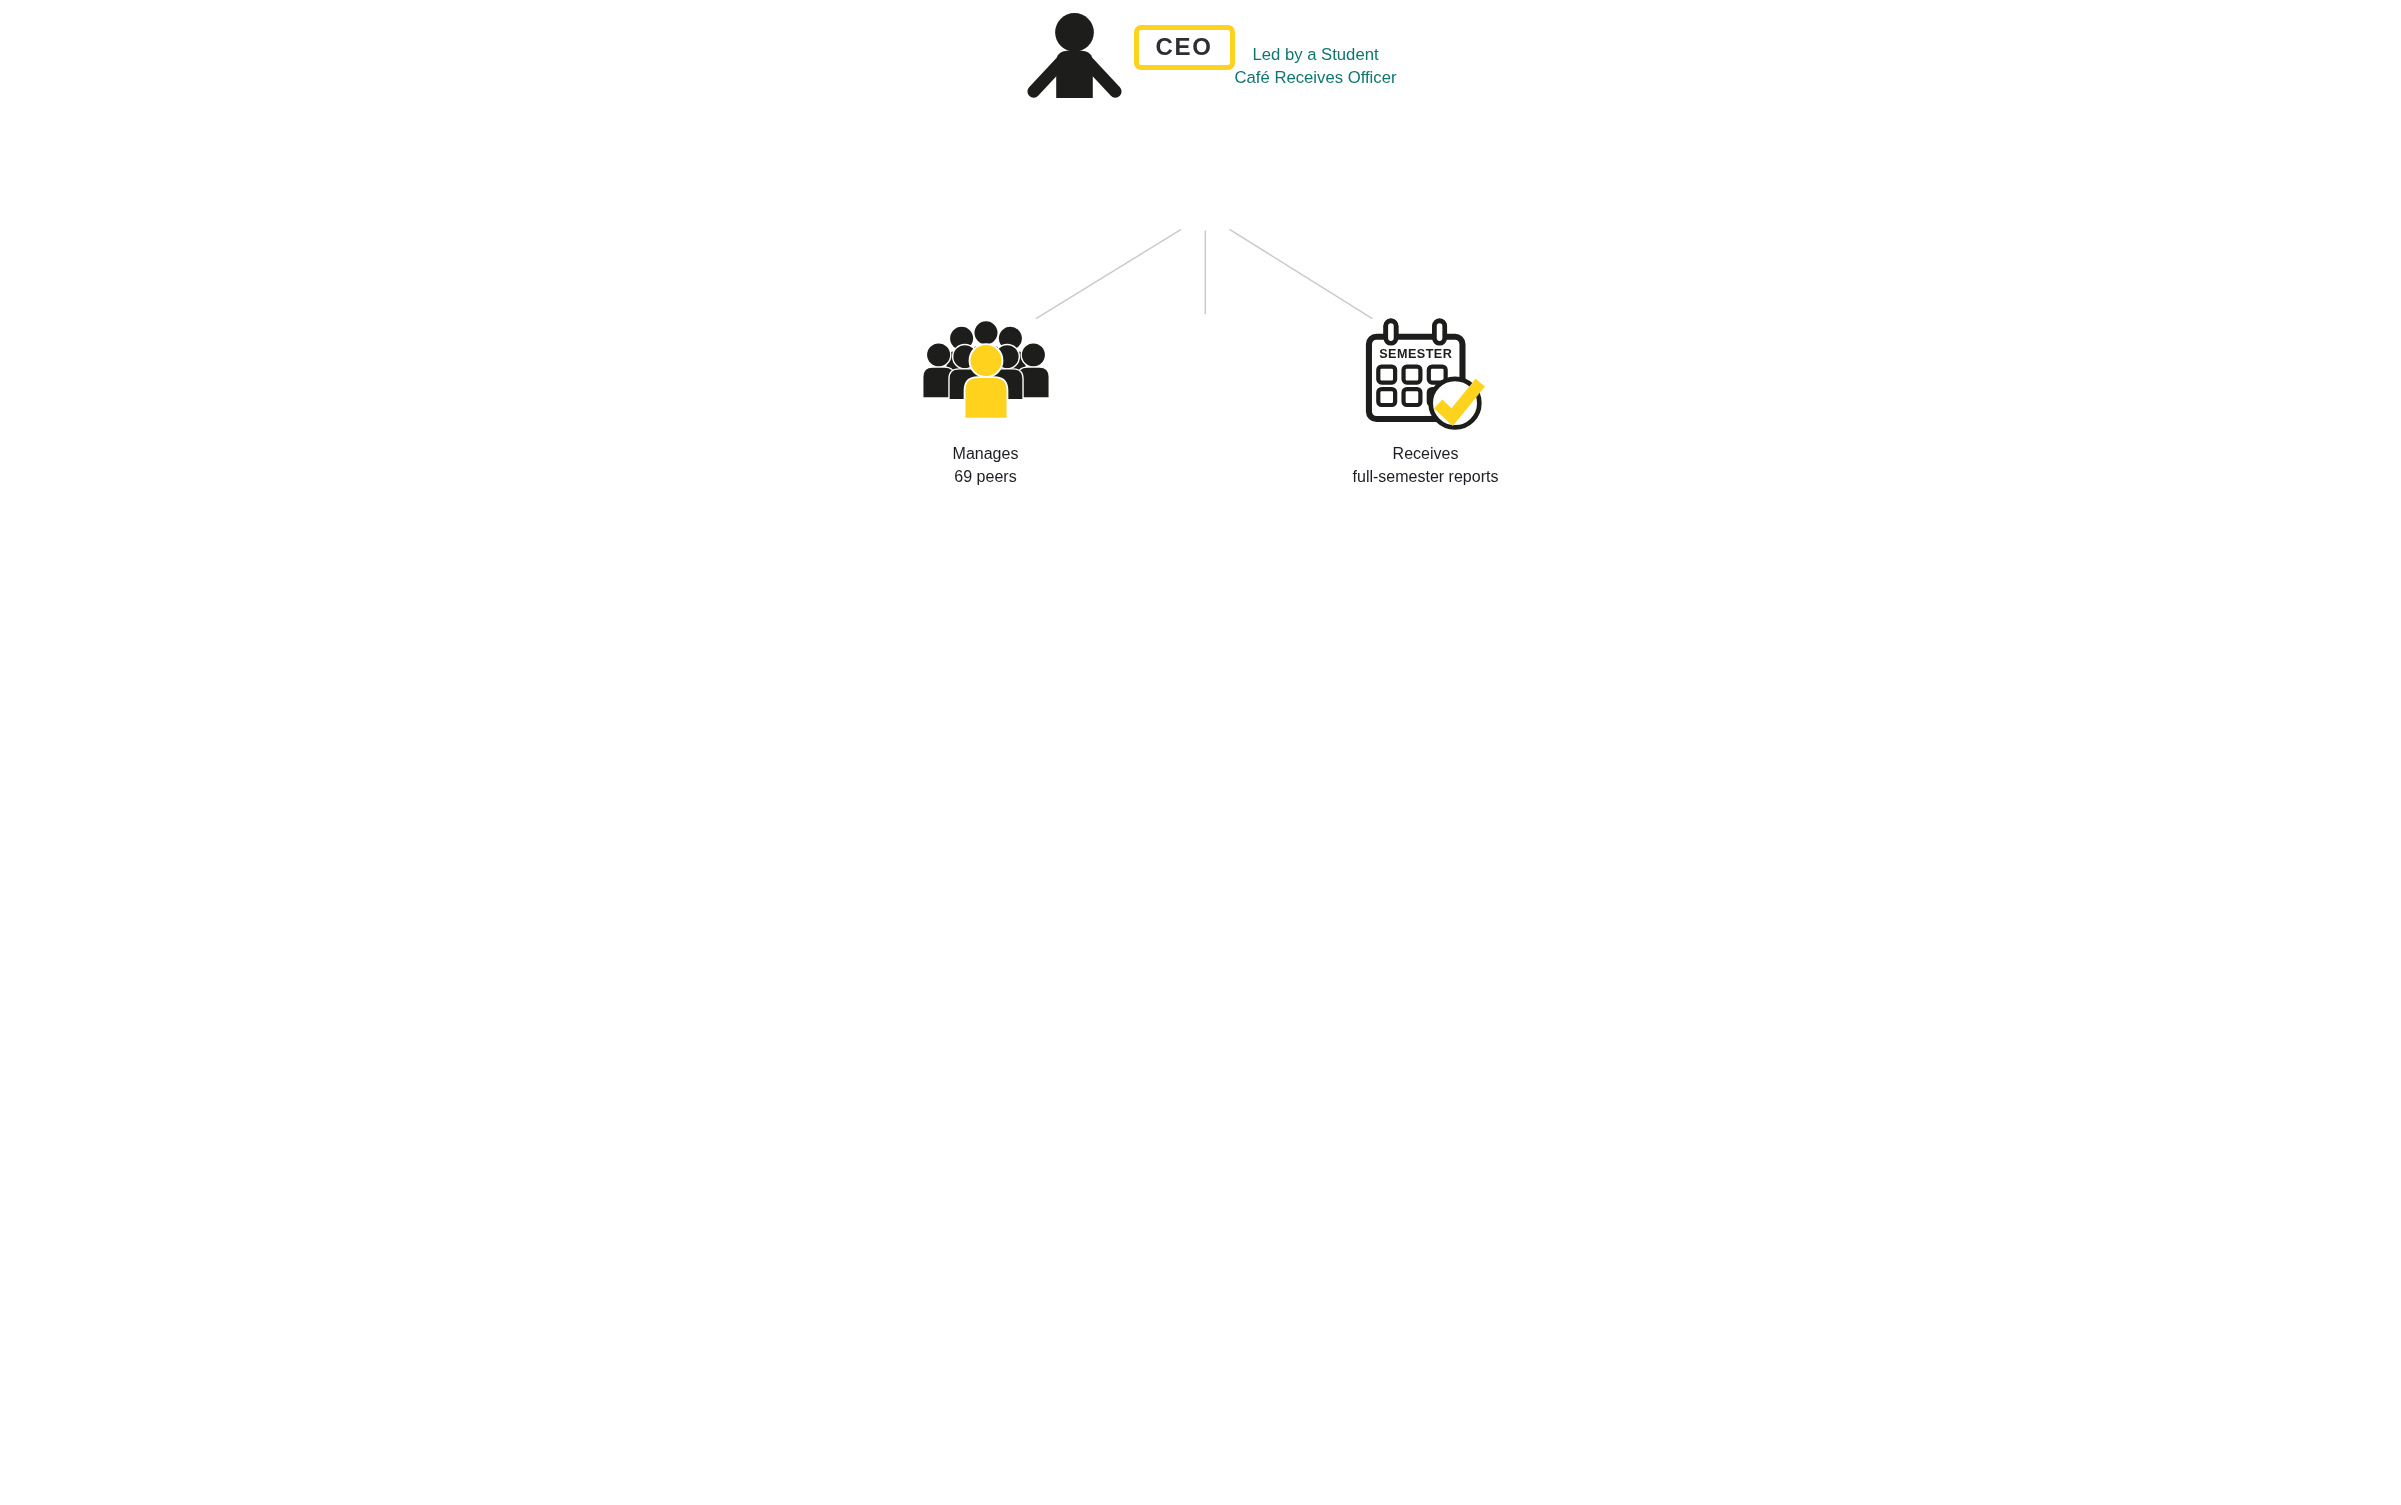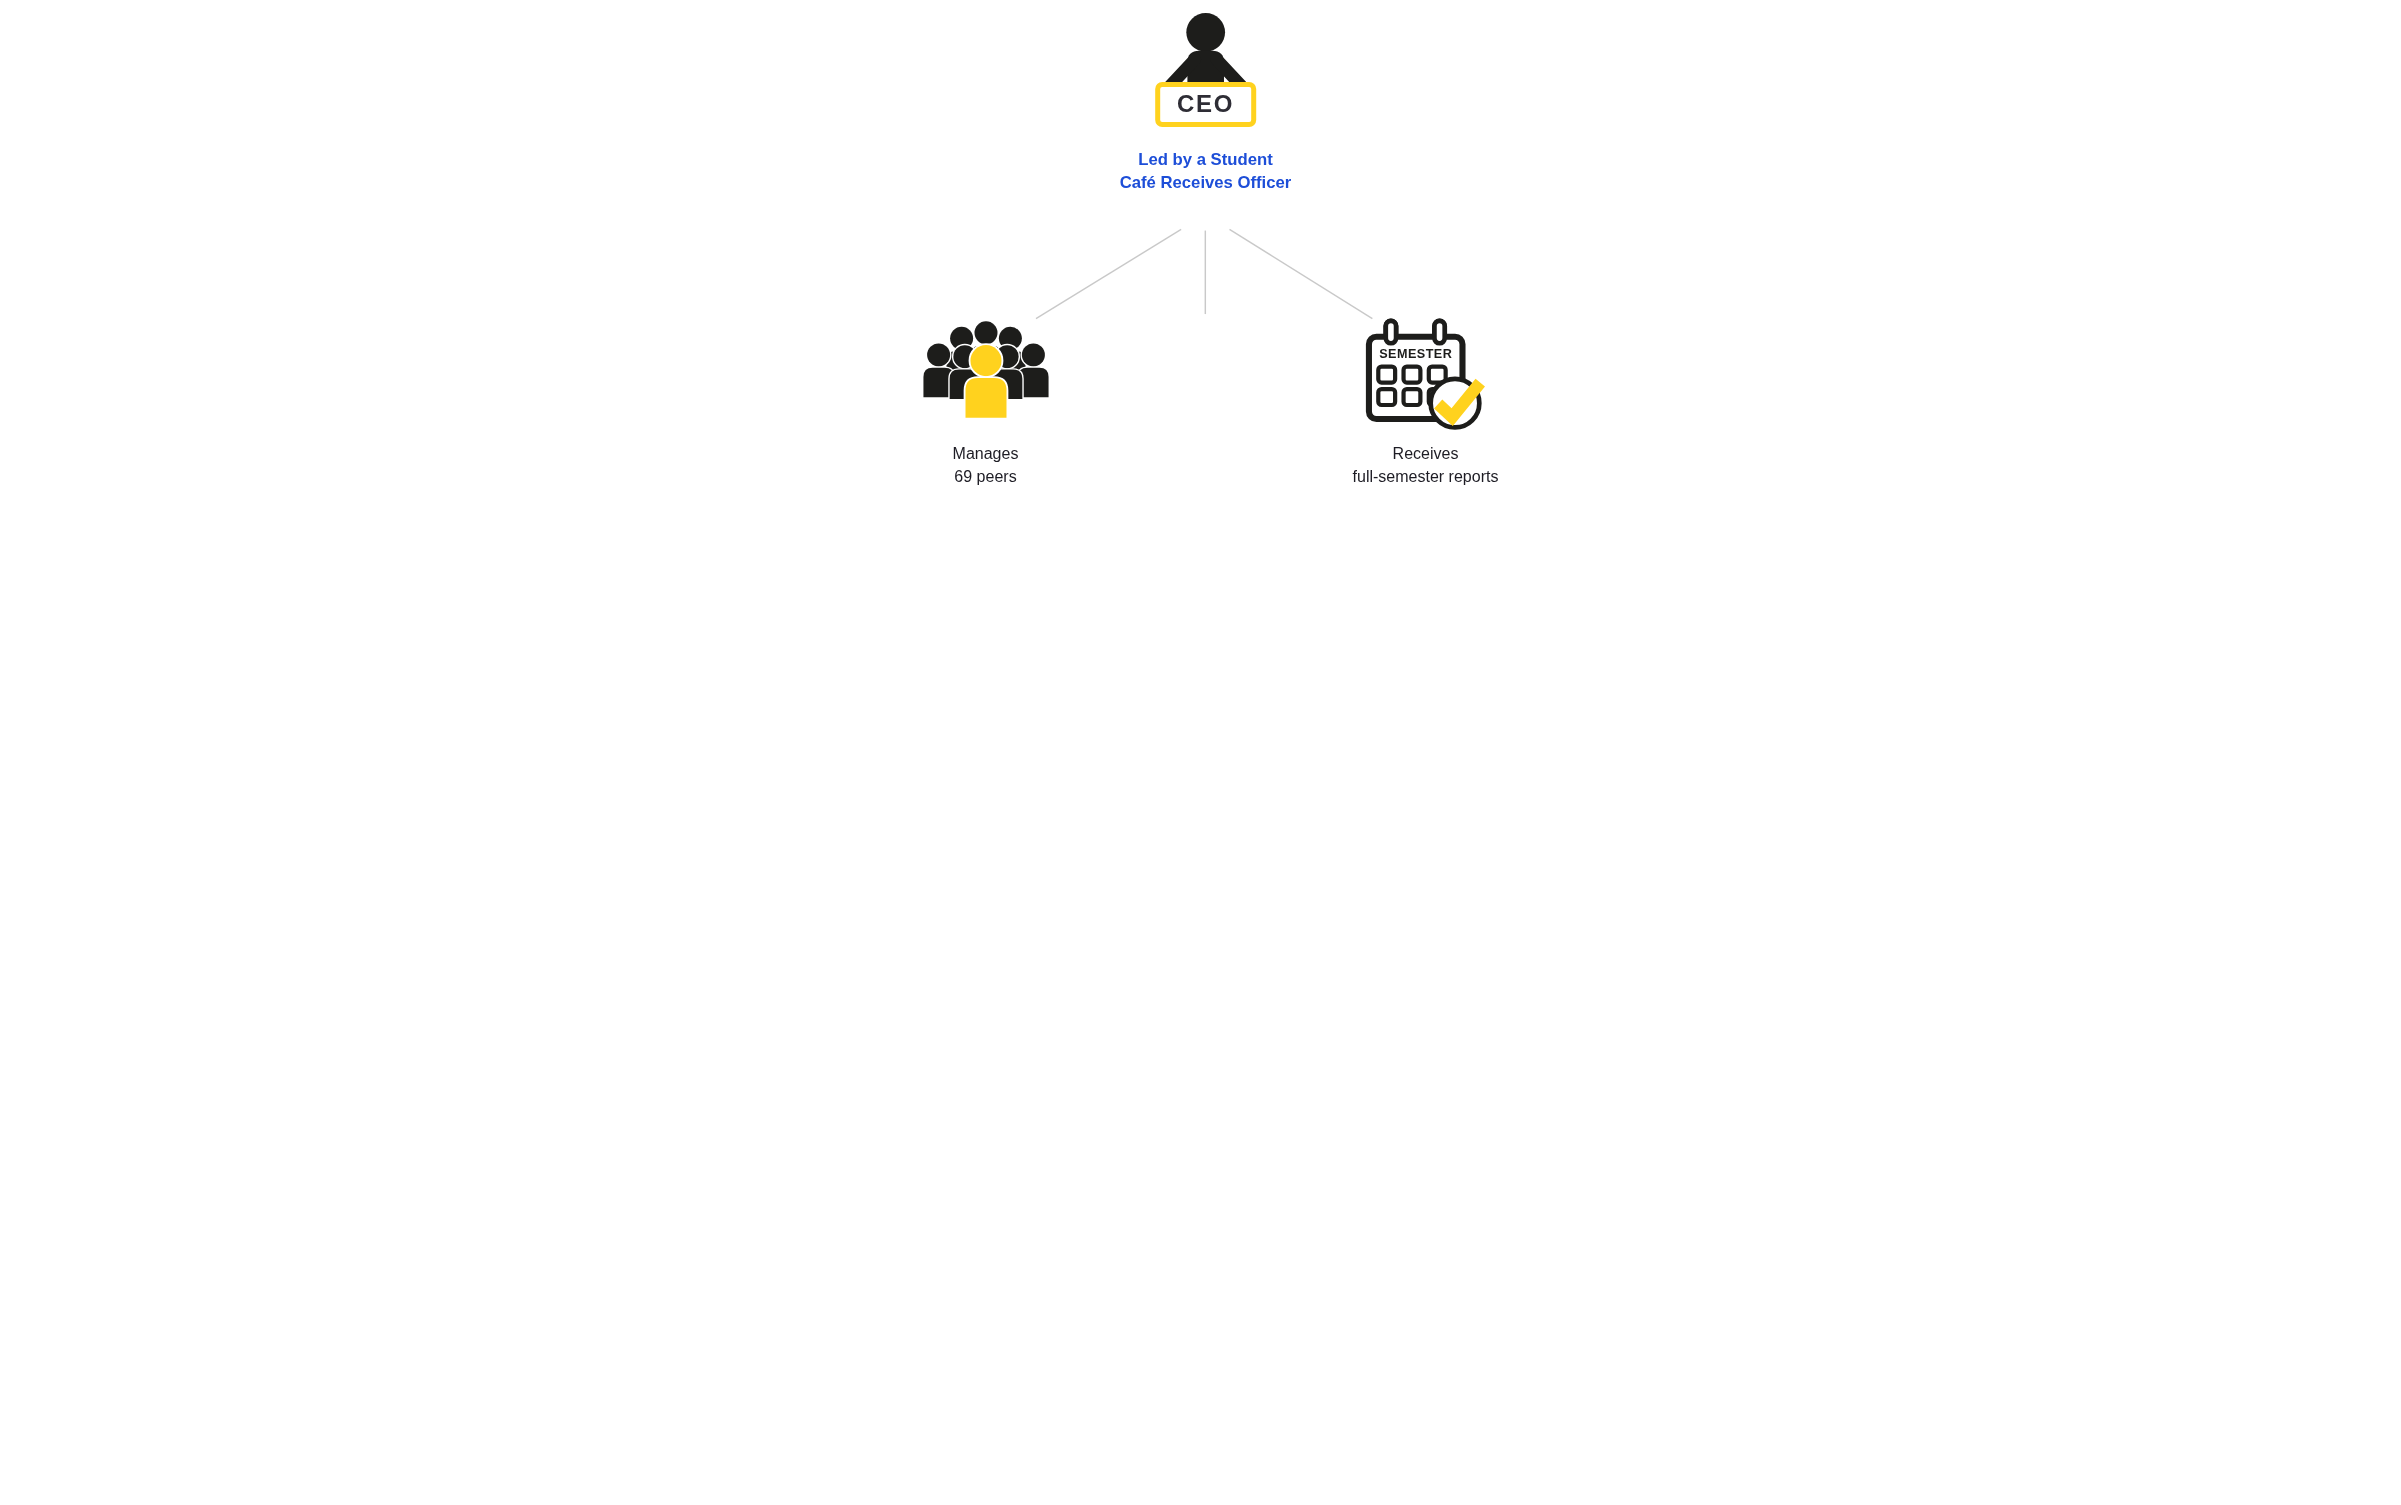--- a/index.html
+++ b/index.html
@@ -17,21 +17,21 @@
     overflow: hidden;
   }
 
   
   .ceo-group {
     position: absolute;
     left: 405px;
     top: 12.7px;
     transform: translateX(-50%);
     display: flex;
-    flex-direction: column;
+    flex-direction: row;
     align-items: center;
     z-index: 3;
   }
   .person-svg { display: block; }
   .ceo-sign {
     position: relative;
     margin-top: -16px;
     width: 91px;
     height: 35px;
     background: #ffffff;
@@ -44,24 +44,24 @@
   }
   .ceo-sign span {
     font-size: 24px;
     font-weight: bold;
     letter-spacing: 1.7px;
     color: #2e2d35;
   }
   .heading {
     margin-top: 21px;
     text-align: center;
-    font-weight: bold;
+    font-weight: normal;
     font-size: 16.7px;
     line-height: 1.38;
-    color: #1d4ed8;
+    color: #0f766e;
     white-space: nowrap;
   }
 
   
   .connector-svg {
     position: absolute;
     left: 0; top: 0;
     width: 800px;
     height: 502px;
     z-index: 1;

